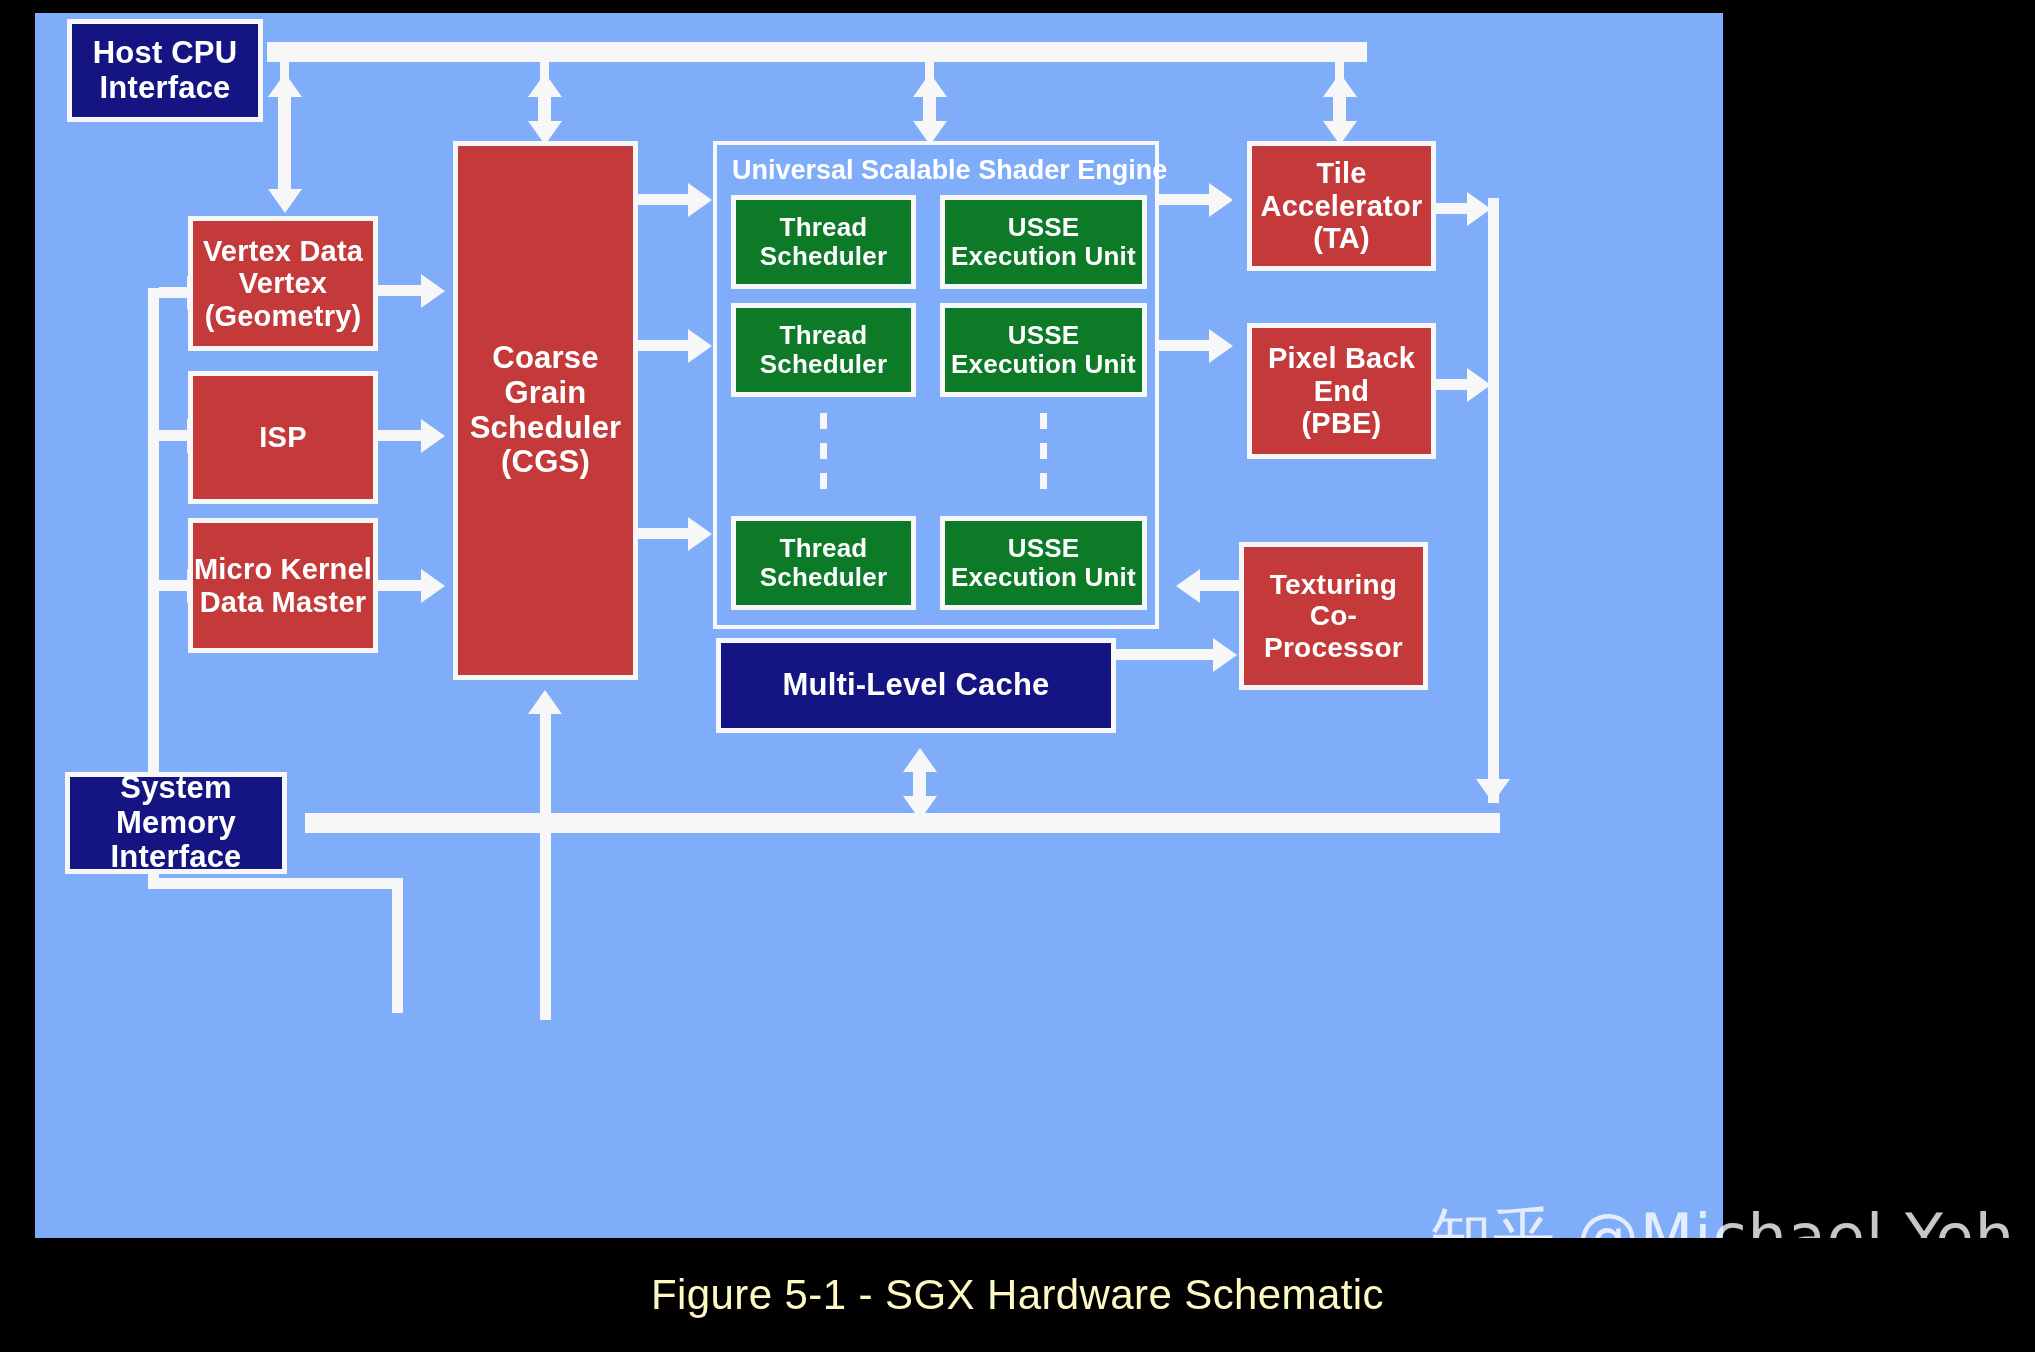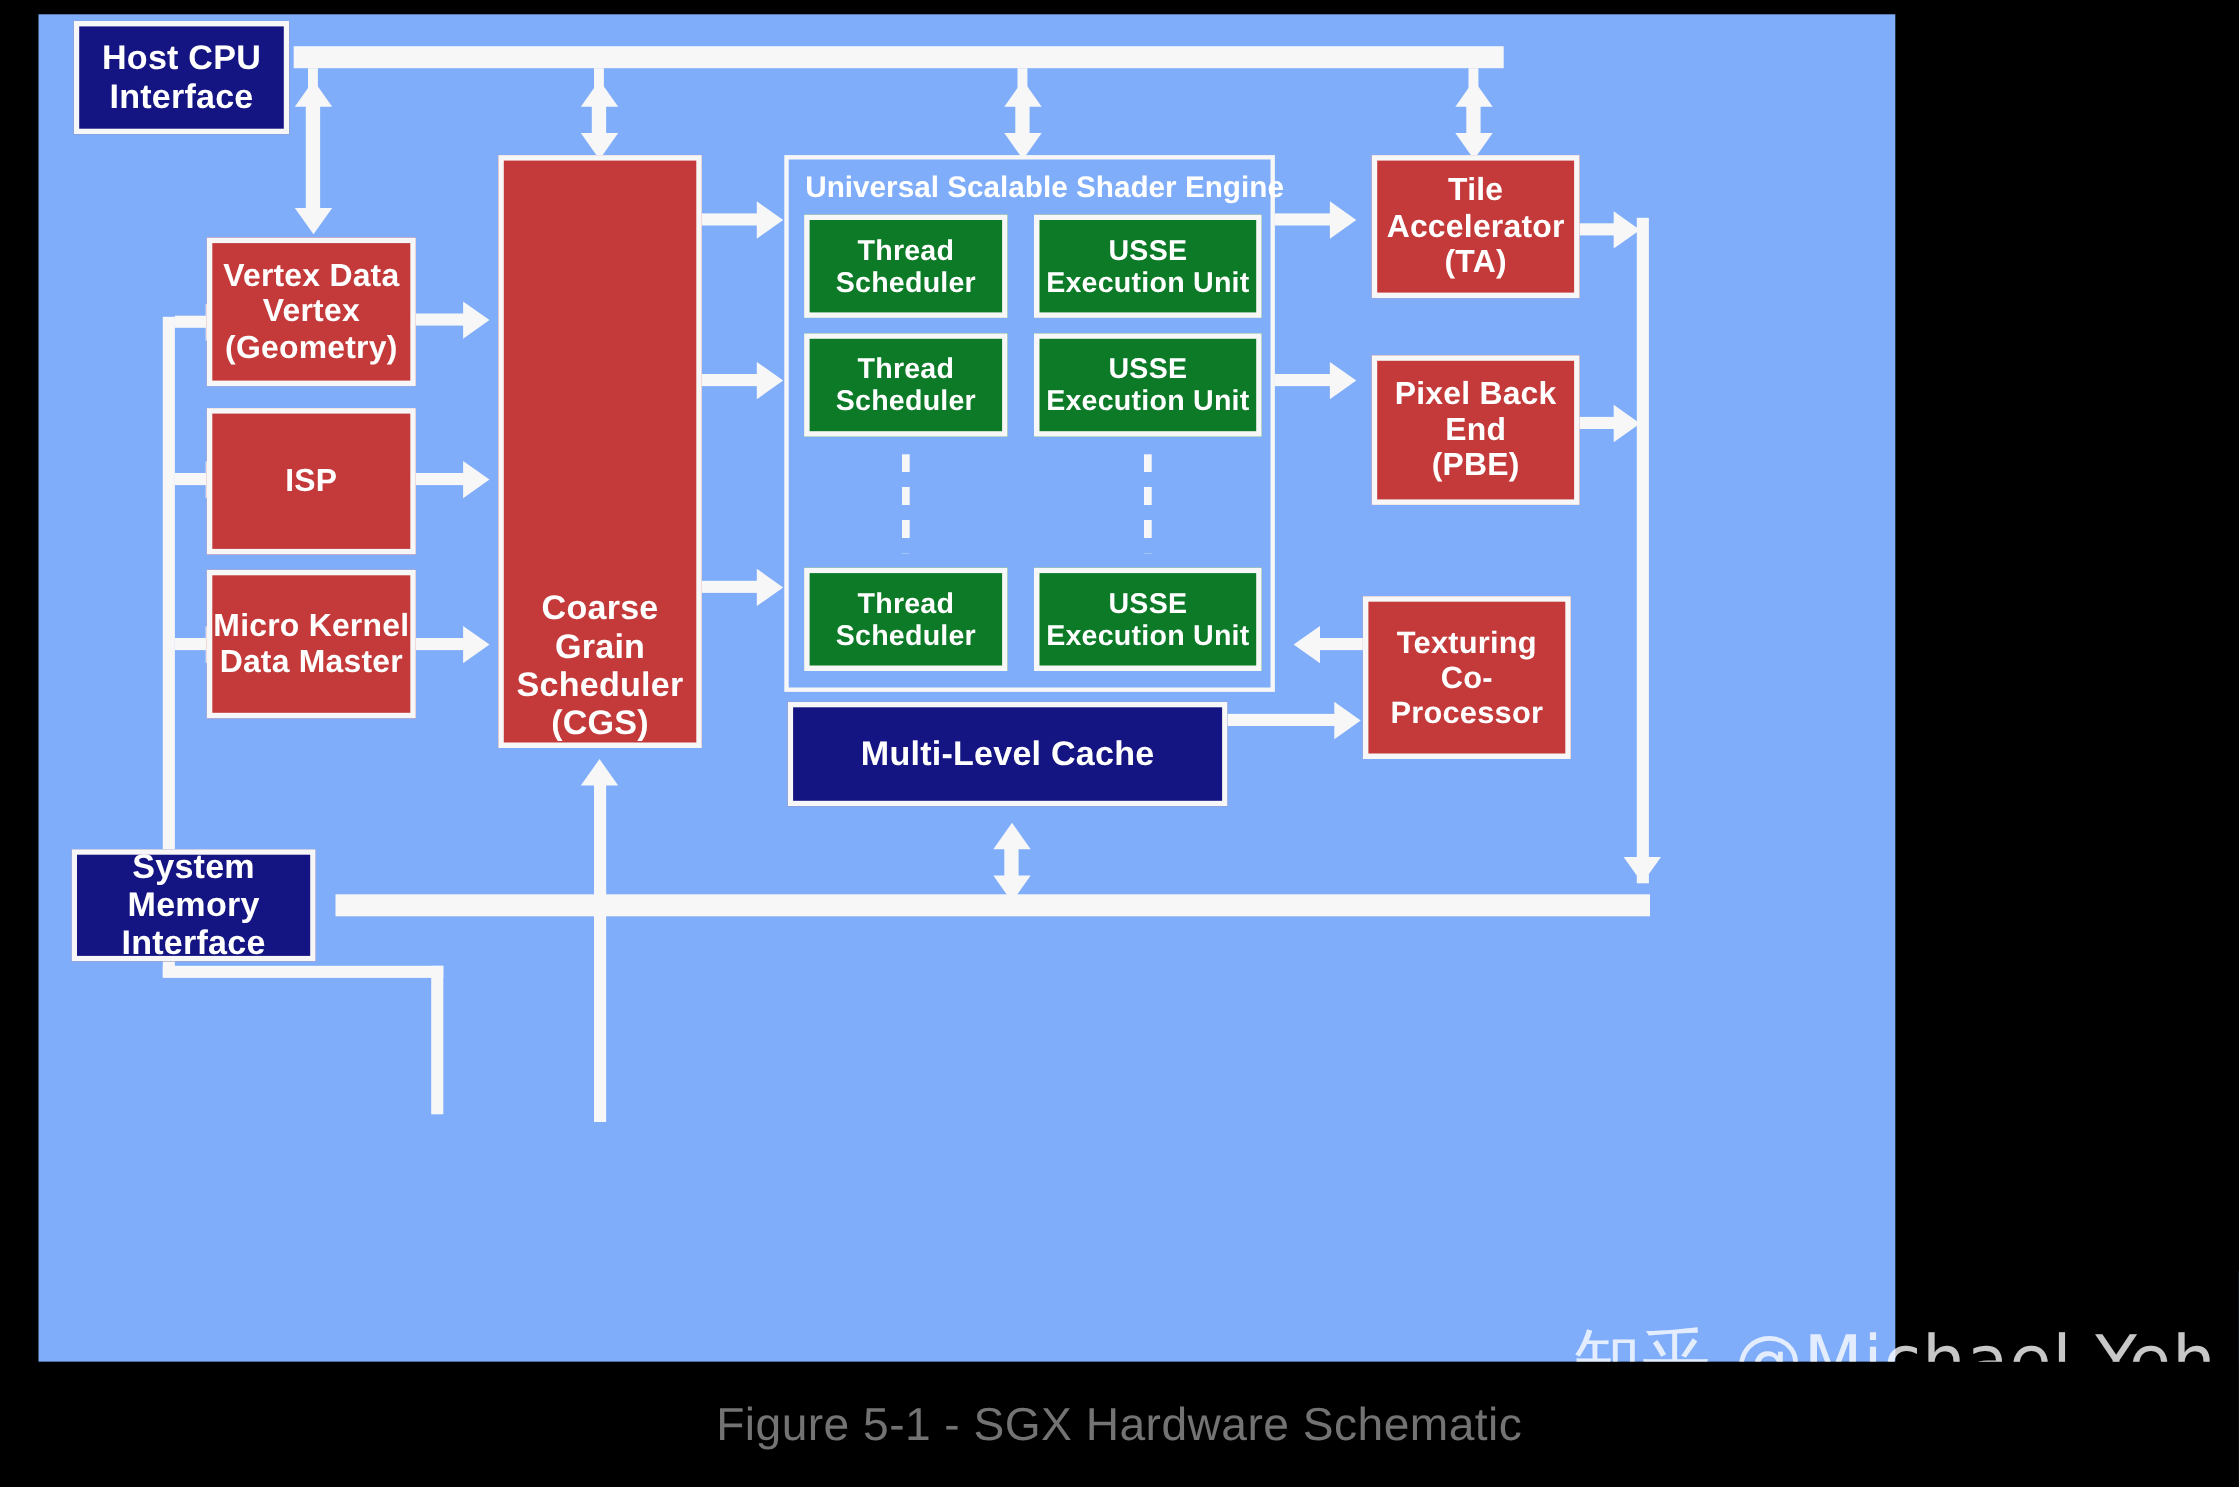--- a/index.html
+++ b/index.html
@@ -52,21 +52,21 @@
     position:absolute;width:7px;
     background:repeating-linear-gradient(to bottom,#F7F7F7 0 16px,transparent 16px 30px);
   }
 
   
   #caption-band{
     position:absolute;left:0;top:1238px;width:2035px;height:114px;
     background:#000;display:flex;align-items:center;justify-content:center;
   }
   #caption-text{
-    color:#737373;font-size:42px;font-weight:400;letter-spacing:.4px;
+    color:#fef9c3;font-size:42px;font-weight:400;letter-spacing:.4px;
     font-family:"Liberation Sans", sans-serif;
   }
   
   #watermark{
     position:absolute;left:1430px;top:1195px;
     font-size:62px;color:rgba(255,255,255,.78);
     white-space:nowrap;pointer-events:none;
     font-family:"DejaVu Sans", sans-serif;
     letter-spacing:1px;
   }
@@ -144,21 +144,21 @@
 
     <div class="ln" style="left:343px;top:272px;width:45px;height:11px;"></div>
     <div class="ah ah-r" style="left:386px;top:261px;"></div>
 
     <div class="ln" style="left:343px;top:417px;width:45px;height:11px;"></div>
     <div class="ah ah-r" style="left:386px;top:406px;"></div>
 
     <div class="ln" style="left:343px;top:567px;width:45px;height:11px;"></div>
     <div class="ah ah-r" style="left:386px;top:556px;"></div>
 
-    <div class="node red" style="left:418px;top:128px;width:185px;height:539px;font-size:31px;align-items:flex-end;">
+    <div class="node red" style="left:418px;top:128px;width:185px;height:539px;font-size:31px;">
       <div>
         <div>Coarse</div>
         <div>Grain</div>
         <div>Scheduler</div>
         <div>(CGS)</div>
       </div>
     </div>
 
     <div class="ln" style="left:505px;top:700px;width:11px;height:100px;"></div>
     <div class="ah ah-u" style="left:493px;top:677px;"></div>

